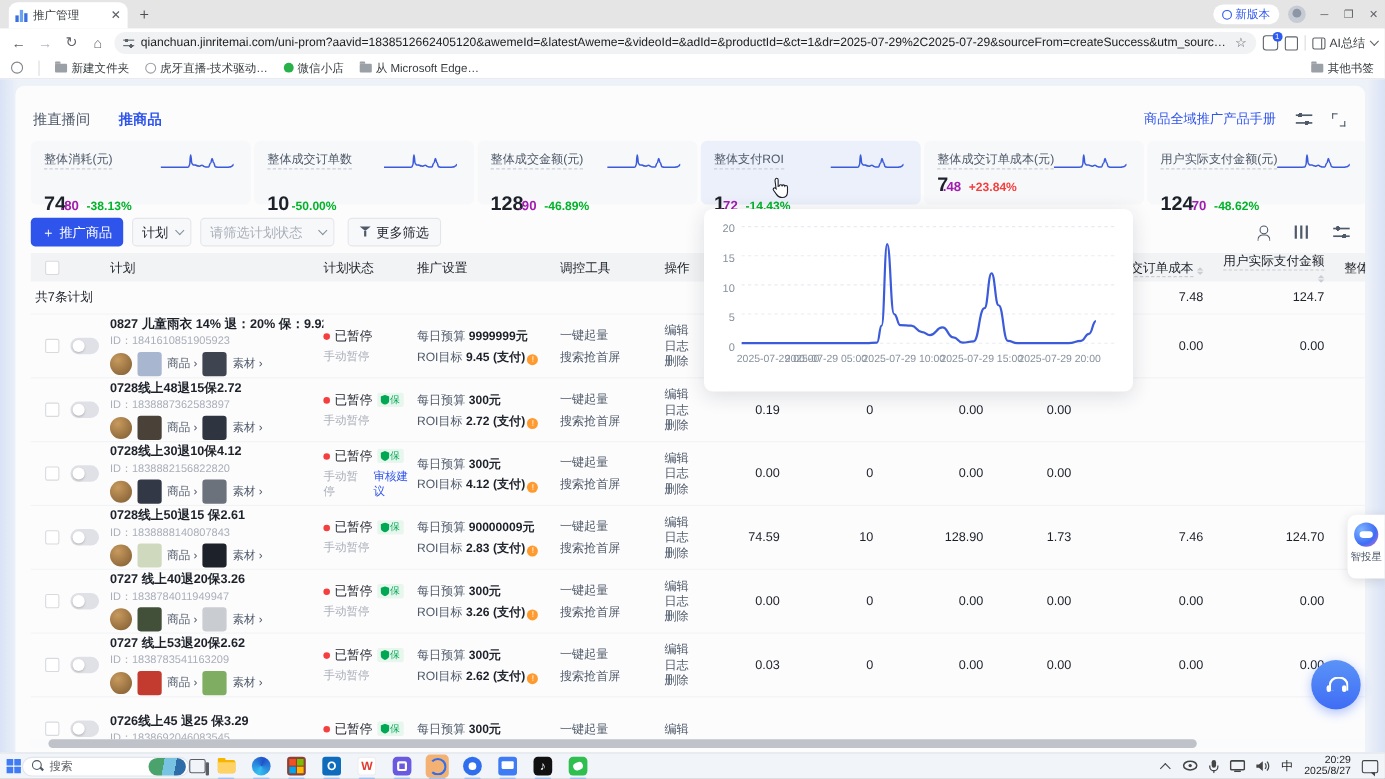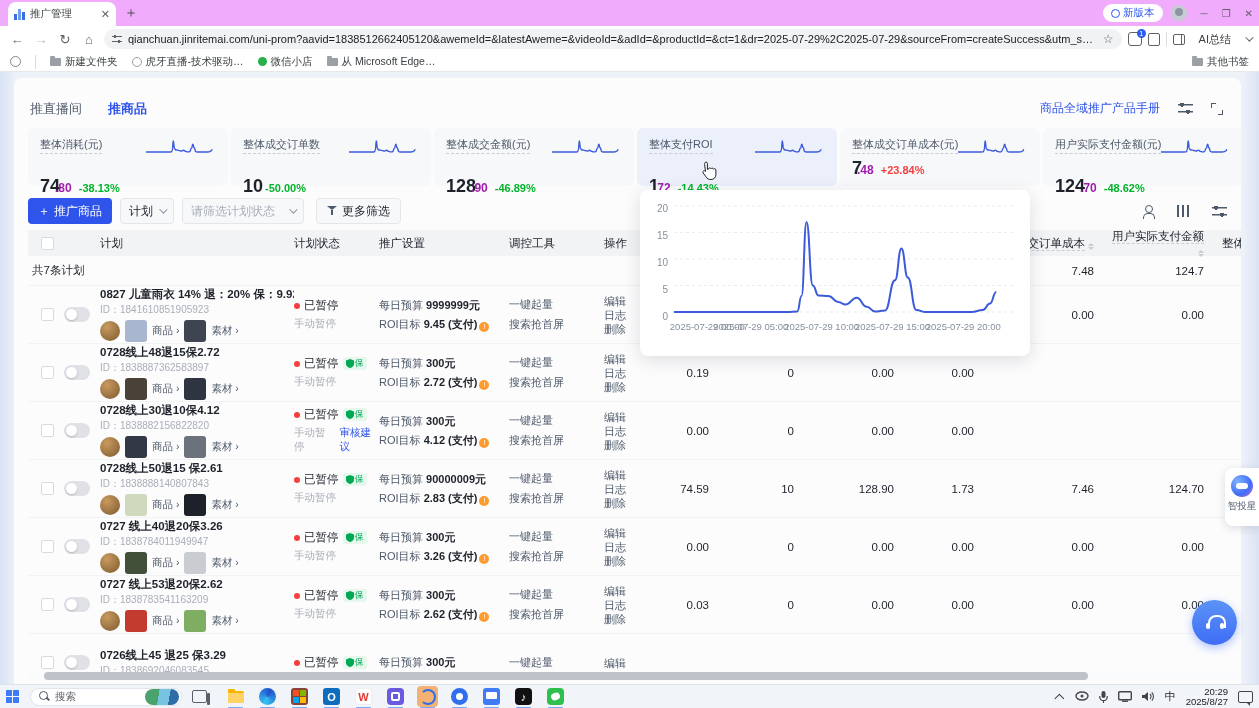--- a/index.html
+++ b/index.html
@@ -1,20 +1,20 @@
 <!DOCTYPE html>
 <html><head>
 <meta charset="utf-8">
 <style>
   *{margin:0;padding:0;box-sizing:border-box;}
   body{font-family:"Liberation Sans","DejaVu Sans",sans-serif;background:#555;}
   .screen{position:relative;width:1259px;height:708px;overflow:hidden;background:#fff;font-size:12px;color:#1d2129;}
 
   
-  .tabstrip{position:absolute;top:0;left:0;right:0;height:26px;background:#f0abfc;display:flex;align-items:flex-end;}
+  .tabstrip{position:absolute;top:0;left:0;right:0;height:26px;background:#e5e5e5;display:flex;align-items:flex-end;}
   .tab{position:relative;margin-left:8px;width:108px;height:24px;background:#fff;border-radius:8px 8px 0 0;display:flex;align-items:center;padding:0 6px;gap:5px;}
   .favicon{width:11px;height:11px;display:inline-block;background:
     linear-gradient(#3b6fe0,#3b6fe0) 0 100%/3px 6px no-repeat,
     linear-gradient(#6aa1f0,#6aa1f0) 4px 100%/3px 11px no-repeat,
     linear-gradient(#3b6fe0,#3b6fe0) 8px 100%/3px 8px no-repeat;}
   .tab-title{font-size:10.5px;color:#3c4043;flex:1;white-space:nowrap;overflow:hidden;}
   .tab-close{color:#5f6368;font-size:11px;line-height:1;cursor:default;}
   .newtab-btn{color:#4a4d52;font-size:14px;margin:0 0 4px 8px;}
   .tabstrip-right{position:absolute;right:6px;top:4px;display:flex;align-items:center;gap:8px;}
   .version-pill{display:flex;align-items:center;gap:3px;background:#fff;border-radius:9px;padding:2px 8px;color:#2f5af0;font-size:10.5px;}
@@ -30,21 +30,21 @@
     linear-gradient(#5f6368,#5f6368) 0 2px/10px 1.4px no-repeat,
     linear-gradient(#5f6368,#5f6368) 0 7px/10px 1.4px no-repeat,
     radial-gradient(circle at 3px 2.7px,#5f6368 1.6px,transparent 1.7px),
     radial-gradient(circle at 7px 7.7px,#5f6368 1.6px,transparent 1.7px);}
   .url-text{font-size:11px;color:#202124;white-space:nowrap;overflow:hidden;text-overflow:ellipsis;flex:1;}
   .star{color:#5f6368;font-size:12px;}
   .ext-icon{position:relative;width:14px;height:14px;border:1.5px solid #5f6368;border-radius:3px;}
   .ext-badge{position:absolute;top:-4px;right:-5px;background:#2f5af0;color:#fff;font-size:7px;border-radius:5px;padding:0 2.5px;line-height:9px;}
   .page-icon{width:12px;height:13px;border:1.5px solid #5f6368;border-radius:2px;}
   .vsep{width:1px;height:14px;background:#dadce0;}
-  .ai-chip{display:flex;align-items:center;gap:14px;color:#3c4043;font-size:11px;}
+  .ai-chip{display:flex;align-items:center;gap:4px;color:#3c4043;font-size:11px;}
   .ai-glyph{width:12px;height:11px;border:1.4px solid #5f6368;border-radius:2px;background:linear-gradient(#5f6368,#5f6368) 7px 0/1.4px 11px no-repeat;}
   .chev{width:6px;height:6px;border-right:1.4px solid #5f6368;border-bottom:1.4px solid #5f6368;transform:rotate(45deg) translateY(-2px);}
   .bookmarks{position:absolute;top:52px;left:0;right:0;height:20px;background:#fff;border-bottom:1px solid #e6e8eb;display:flex;align-items:center;padding:0 10px;gap:14px;font-size:10.5px;color:#3c4043;}
   .bm{display:flex;align-items:center;gap:4px;white-space:nowrap;}
   .bm-folder{width:11px;height:8px;background:#9aa0a6;border-radius:1px;position:relative;}
   .bm-folder:before{content:"";position:absolute;top:-2px;left:0;width:5px;height:2px;background:#9aa0a6;border-radius:1px 1px 0 0;}
   .bm-globe{width:10px;height:10px;border:1.3px solid #9aa0a6;border-radius:50%;}
   .bm-green{width:9px;height:9px;border-radius:50%;background:#27b148;}
   .rl-icon{width:11px;height:11px;border:1.4px solid #80868b;border-radius:50%;}
   .bm-right{margin-left:auto;display:flex;align-items:center;gap:4px;}
@@ -187,21 +187,21 @@
   .assistant span{font-size:9.5px;color:#4e5969;white-space:nowrap;}
   .helpbtn{position:absolute;left:1192px;top:528px;width:45px;height:45px;border-radius:50%;background:linear-gradient(180deg,#5b93f7,#3f6df5);box-shadow:0 3px 10px rgba(63,109,245,.4);display:flex;align-items:center;justify-content:center;}
   .headset{width:18px;height:16px;position:relative;}
   .headset:before{content:"";position:absolute;left:2px;top:0;width:14px;height:11px;border:2px solid #fff;border-bottom:0;border-radius:8px 8px 0 0;}
   .headset:after{content:"";position:absolute;left:0;top:8px;width:4px;height:6px;background:#fff;border-radius:2px;box-shadow:14px 0 0 #fff;}
 
   
   .cursor{position:absolute;left:700px;top:89px;width:18px;height:20px;pointer-events:none;z-index:50;}
 
   
-  .taskbar{position:absolute;left:0;bottom:0;width:1259px;height:24px;background:#f1f4f9;border-top:1px solid #dfe3ea;display:flex;align-items:center;padding:0 6px;gap:10px;}
+  .taskbar{position:absolute;left:0;bottom:0;width:1259px;height:24px;background:#f1f4f9;border-top:1px solid #dfe3ea;display:flex;align-items:center;padding:0 6px;}
   .winlogo{width:14px;height:14px;display:grid;grid-template-columns:6px 6px;grid-template-rows:6px 6px;gap:1px;}
   .winlogo i{background:#3f7bf5;border-radius:0.5px;}
   .tsearch{width:152px;height:18px;background:#fff;border:1px solid #e1e5ec;border-radius:9px;display:flex;align-items:center;padding:0 2px 0 8px;gap:5px;font-size:10.5px;color:#5f6368;}
   .tsearch .thumb-img{margin-left:auto;width:34px;height:16px;border-radius:8px;background:linear-gradient(100deg,#4aa36c 0 40%,#79c3e2 40% 70%,#2e6da8 70%);}
   .taskview{width:15px;height:13px;border:1.5px solid #5a5f66;border-radius:2px;position:relative;}
   .taskview:after{content:"";position:absolute;right:-4px;top:2px;width:3px;height:12px;background:#5a5f66;border-radius:1px;}
   .apps{display:flex;gap:11px;align-items:center;margin-left:8px;}
   .app{position:relative;width:21px;height:21px;border-radius:4px;display:flex;align-items:center;justify-content:center;}
   .app .ul{position:absolute;bottom:-2px;left:3px;width:15px;height:2px;border-radius:1px;background:#76a9f9;}
   .app.active-app{background:#f3b173;}

